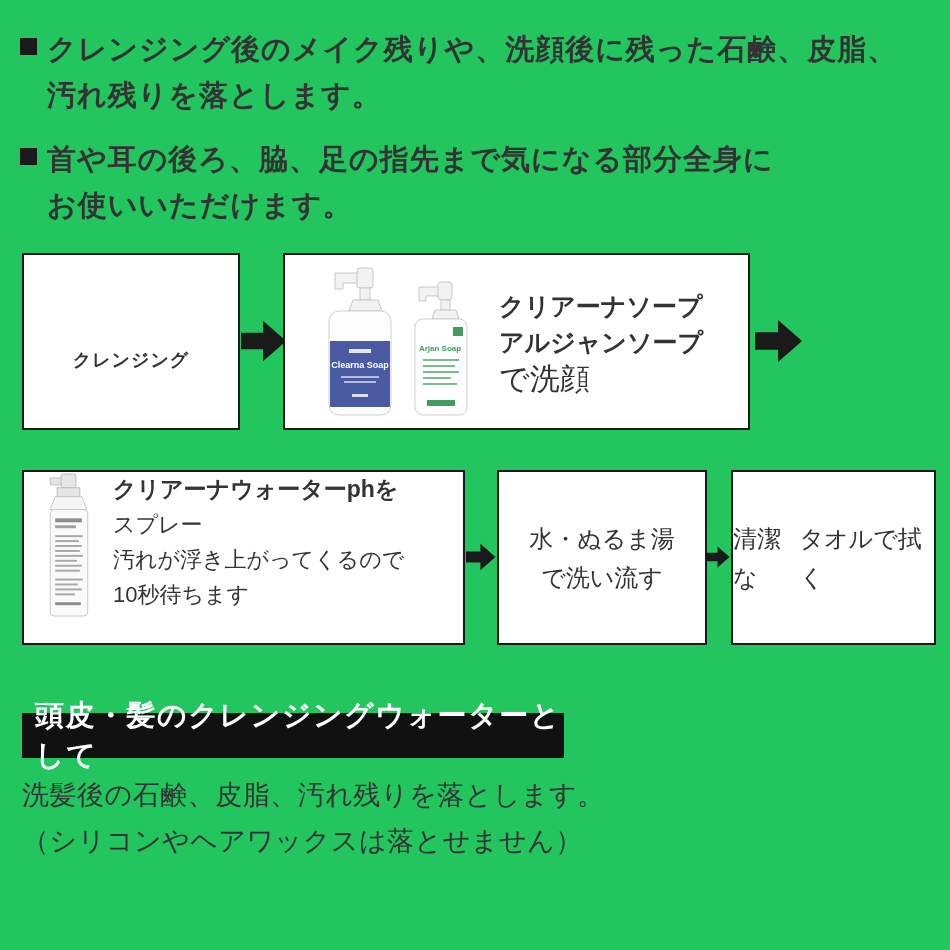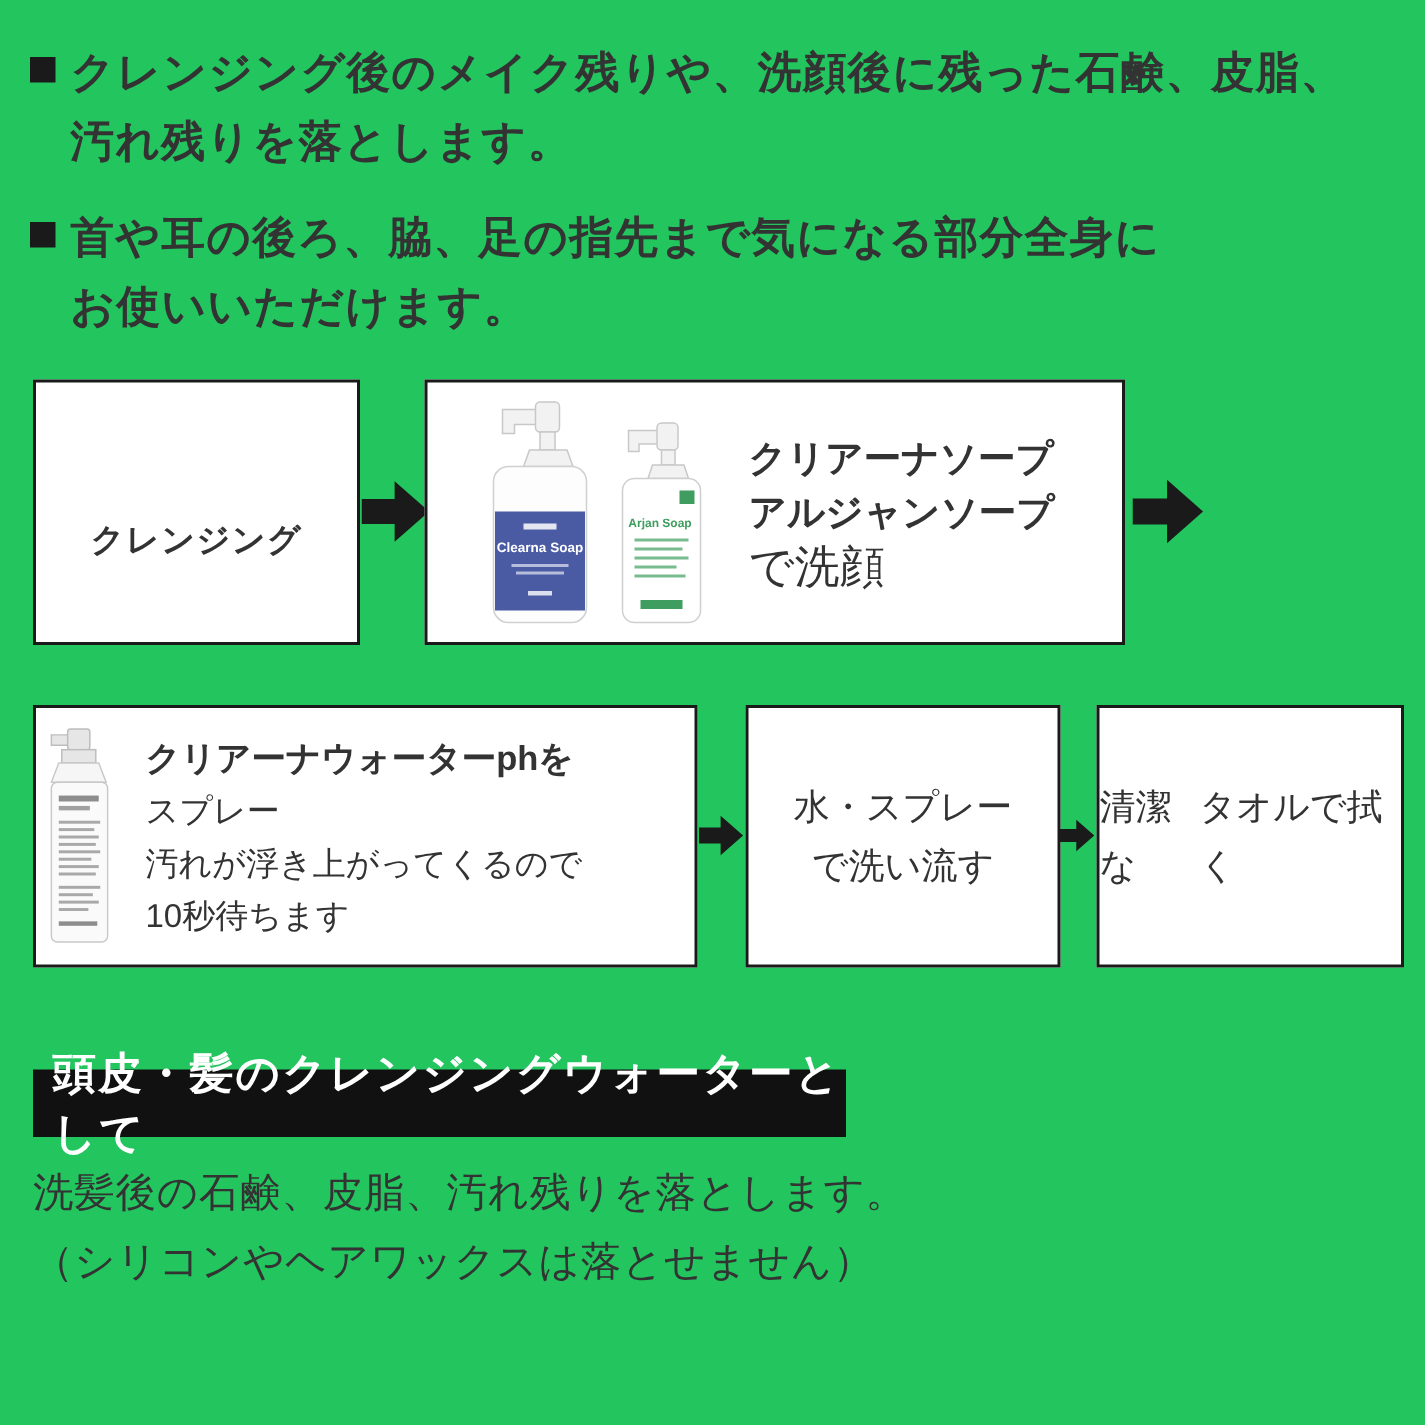--- a/index.html
+++ b/index.html
@@ -15,30 +15,30 @@
   .bullet { position:absolute; left:20px; display:flex; gap:10px; }
   .b1 { top:26px; }
   .b2 { top:136px; }
   .sq { width:17px; height:17px; background:#1a1a1a; flex:none; margin-top:12px; }
   .bline { font-size:29px; font-weight:bold; line-height:46px; letter-spacing:1px; color:#333; }
 
   
   .box { position:absolute; border:2px solid #1a1a1a; background:#fff; }
   .box-cleansing { left:22px; top:253px; width:218px; height:177px;
                    display:flex; align-items:center; justify-content:center; }
-  .box-cleansing .box-label-bold { font-size:22px; font-weight:bold; letter-spacing:1px;margin-top:36px; }
+  .box-cleansing .box-label-bold { font-size:18px; font-weight:bold; letter-spacing:1px;margin-top:36px; }
 
   .box-soap { left:283px; top:253px; width:467px; height:177px;
               display:flex; align-items:center; gap:26px; padding-left:36px; }
   .bottles { display:flex; align-items:flex-end; gap:10px; flex:none; }
   .soap-text .name { font-size:25px; font-weight:bold; line-height:36px; }
   .soap-text .action { font-size:30px; line-height:34px; margin-top:2px; }
 
   .box-spray { left:22px; top:470px; width:443px; height:175px;
-               display:flex; align-items:center; gap:15px; }
+               display:flex; align-items:flex-start; gap:15px; padding-left:16px; }
   .bottle-spray { flex:none; }
   .spray-text .t-bold { font-size:23px; font-weight:bold; line-height:35px; }
   .spray-text .t-reg  { font-size:22px; line-height:35px; }
 
   .box-rinse { left:497px; top:470px; width:210px; height:175px;
                display:flex; flex-direction:column; align-items:center; justify-content:center; }
   .box-towel { left:731px; top:470px; width:205px; height:175px;
                display:flex; flex-direction:row; align-items:center; justify-content:center; }
   .box-rinse div, .box-towel div { font-size:24px; line-height:39px; }
 
@@ -177,21 +177,21 @@
     </div>
   </div>
 
   <div class="arrow arrow-3">
     <svg width="30" height="40" viewBox="0 0 50 50">
         <path d="M0 16 H24 V3 L49 25 L24 47 V34 H0 Z"></path>
       </svg>
   </div>
 
   <div class="box box-rinse">
-    <div>水・スプレー</div>
+    <div>水・ぬるま湯</div>
     <div>で洗い流す</div>
   </div>
 
   <div class="arrow arrow-4">
     <svg width="24" height="40" viewBox="0 0 50 50">
         <path d="M0 16 H24 V3 L49 25 L24 47 V34 H0 Z"></path>
       </svg>
   </div>
 
   <div class="box box-towel">

